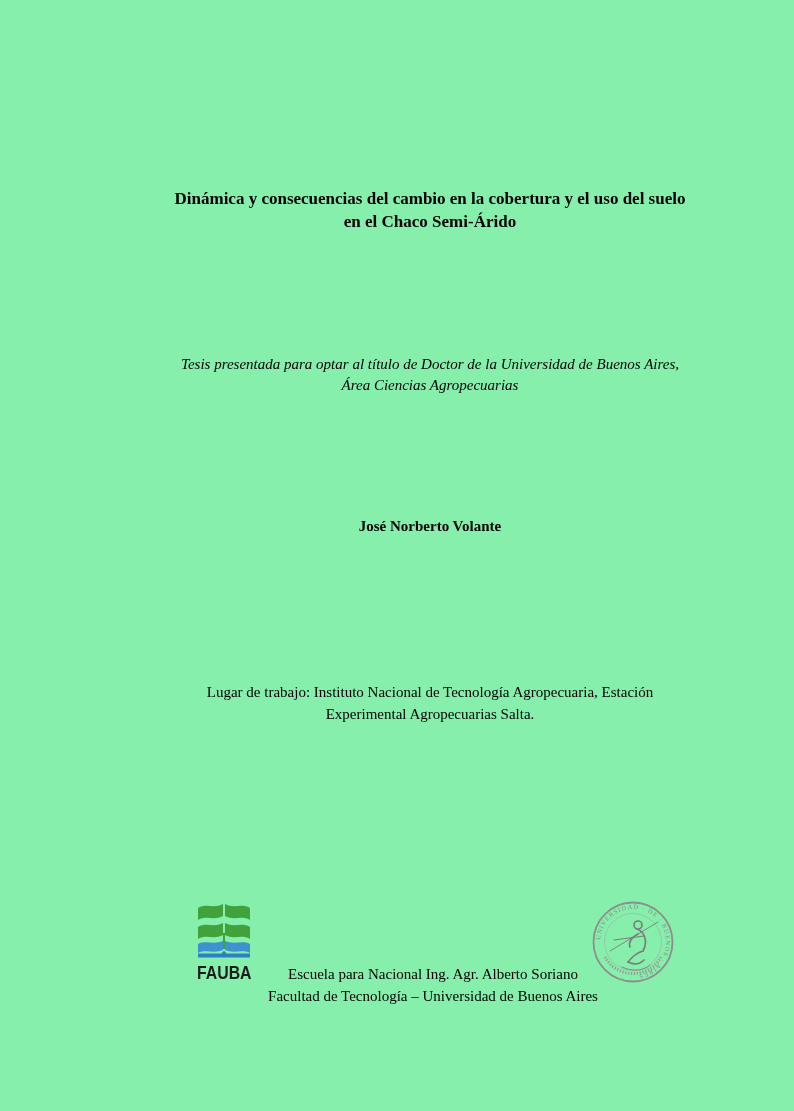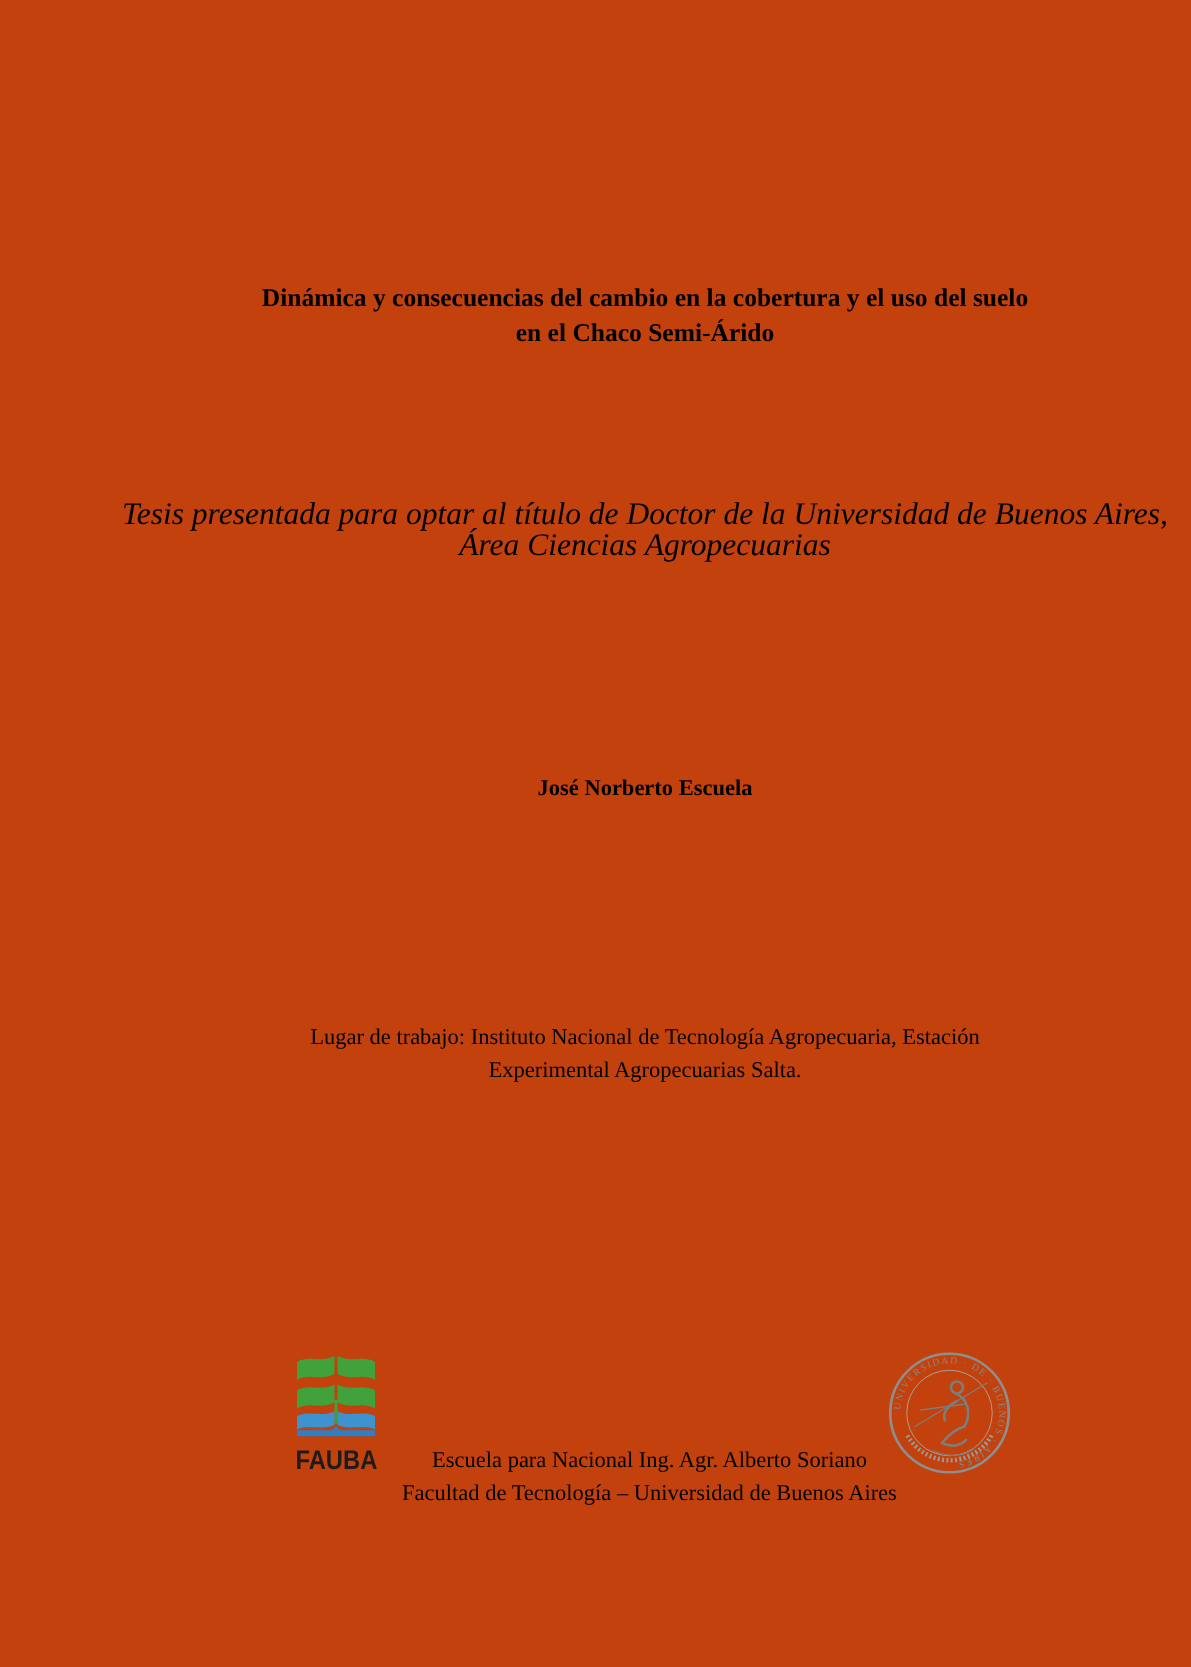--- a/index.html
+++ b/index.html
@@ -4,42 +4,42 @@
 <style>
   html, body {
     margin: 0;
     padding: 0;
     background: #ffffff;
   }
   .page {
     position: relative;
     width: 794px;
     height: 1111px;
-    background: #c2410c;
+    background: #86efac;
     overflow: hidden;
     font-family: "Liberation Serif", serif;
     color: #000000;
   }
   
   .centered-block {
     position: absolute;
     left: 66px;
     width: 728px;
     text-align: center;
   }
   .doc-title {
     top: 187px;
     font-size: 17px;
     font-weight: bold;
     line-height: 23px;
     margin: 0;
   }
   .thesis-statement {
-    top: 332px;
-    font-size: 21px;
+    top: 354px;
+    font-size: 15px;
     font-style: italic;
     line-height: 21px;
   }
   .author-block {
     top: 516px;
     font-size: 15px;
     line-height: 21px;
   }
   .author-name { font-weight: bold; }
   .workplace-block {
@@ -96,21 +96,21 @@
     <span class="line">Dinámica y consecuencias del cambio en la cobertura y el uso del suelo</span>
     <span class="line">en el Chaco Semi-Árido</span>
   </h1>
 
   <div class="centered-block thesis-statement">
     <span class="line">Tesis presentada para optar al título de Doctor de la Universidad de Buenos Aires,</span>
     <span class="line">Área Ciencias Agropecuarias</span>
   </div>
 
   <div class="centered-block author-block">
-    <span class="line author-name">José Norberto Escuela</span>
+    <span class="line author-name">José Norberto Volante</span>
   </div>
 
   <div class="centered-block workplace-block">
     <span class="line">Lugar de trabajo: Instituto Nacional de Tecnología Agropecuaria, Estación</span>
     <span class="line">Experimental Agropecuarias Salta.</span>
   </div>
 
   <div class="fauba-logo">
     <svg class="fauba-book-icon" width="54" height="56" viewBox="0 0 54 56" xmlns="http://www.w3.org/2000/svg">
       <g fill="#41a13b">

